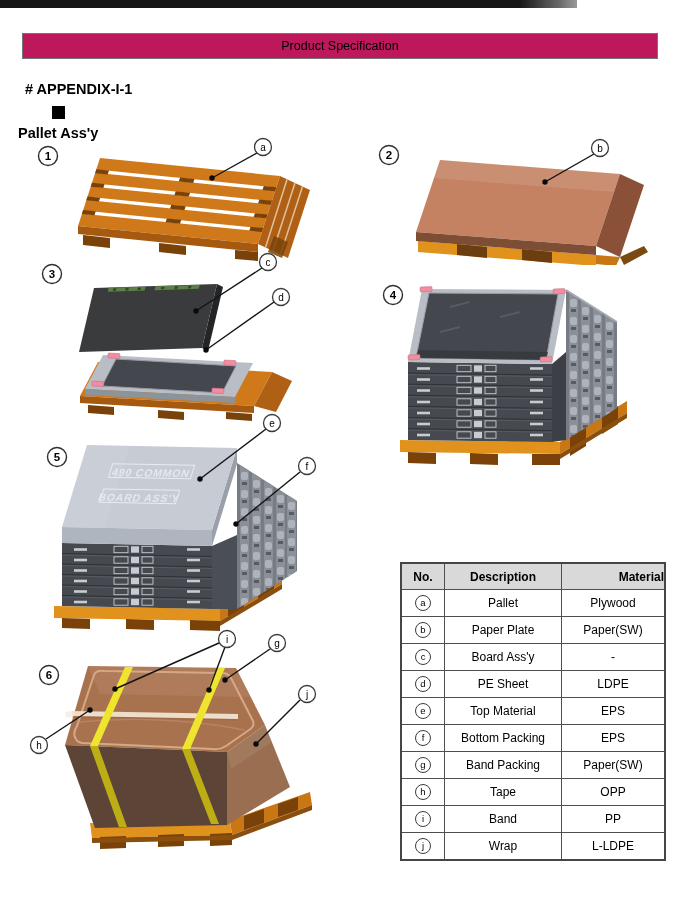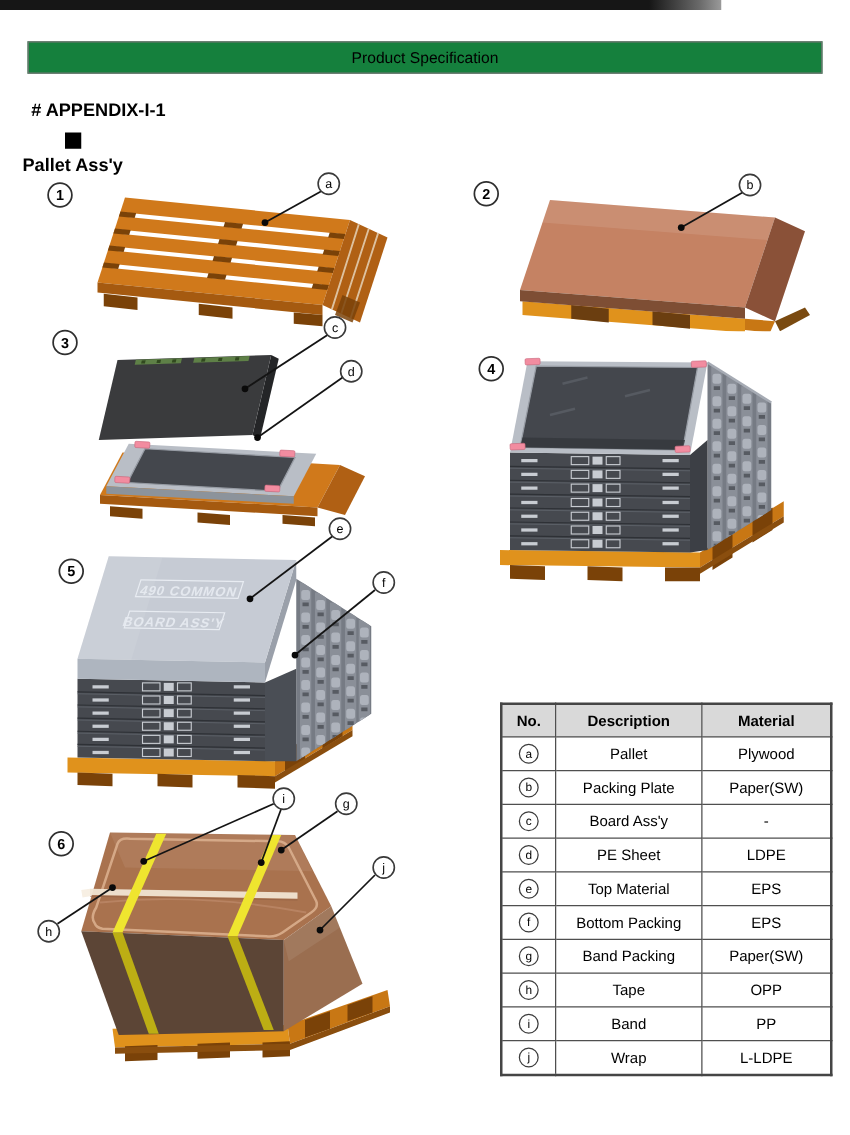--- a/index.html
+++ b/index.html
@@ -1,39 +1,39 @@
 <!DOCTYPE html>
 <html><head>
 <meta charset="utf-8">
 <style>
   html,body{margin:0;padding:0;background:#fff;}
   .page{position:relative;width:680px;height:908px;background:#ffffff;
         font-family:"Liberation Sans",sans-serif;overflow:hidden;color:#000;}
   .top-bar{position:absolute;left:0;top:0;width:577px;height:8px;
         background:linear-gradient(to right,#161616 0%,#161616 90%,#6a6a6a 97%,#9a9a9a 100%);}
   .title-bar{position:absolute;left:22px;top:33px;width:634px;height:24px;
-        background:#15803d;border:1px solid #757575;
+        background:#be185d;border:1px solid #757575;
         display:flex;align-items:center;justify-content:center;
         font-size:12.5px;color:#000;}
   .appendix{position:absolute;left:25px;top:81px;font-size:14.5px;font-weight:bold;}
   .section{position:absolute;left:18px;top:106px;display:flex;align-items:center;gap:6px;
         font-size:14.5px;font-weight:bold;flex-direction:column;}
   .sq{width:13px;height:13px;background:#000;display:inline-block;}
   .fig{position:absolute;}
   .fig svg{display:block;}
   
   .parts{position:absolute;left:400px;top:562px;border-collapse:collapse;
         font-size:12px;text-align:center;}
   .parts th,.parts td{border:1px solid #4f4f4f;padding:0;}
   .parts{border:2px solid #454545;}
   .parts th{background:#d9d9d9;font-weight:bold;height:25px;}
   .parts td{height:26px;background:#fff;}
   .c-no{width:42px;}
   .c-desc{width:116px;}
-  .c-mat{width:102px;}
+  .c-mat{width:102px;text-align:right;}
   .circ{display:inline-flex;align-items:center;justify-content:center;
         width:14px;height:14px;border:1px solid #3c3c3c;border-radius:50%;
         font-size:9.5px;line-height:1;}
   text{font-family:"Liberation Sans",sans-serif;}
 </style>
 </head>
 <body>
 
 <div class="page">
 
@@ -410,21 +410,21 @@
       </tr>
     </thead>
     <tbody>
       <tr>
         <td><span class="circ">a</span></td>
         <td>Pallet</td>
         <td>Plywood</td>
       </tr>
       <tr>
         <td><span class="circ">b</span></td>
-        <td>Packing Plate</td>
+        <td>Paper Plate</td>
         <td>Paper(SW)</td>
       </tr>
       <tr>
         <td><span class="circ">c</span></td>
         <td>Board Ass'y</td>
         <td>-</td>
       </tr>
       <tr>
         <td><span class="circ">d</span></td>
         <td>PE Sheet</td>

